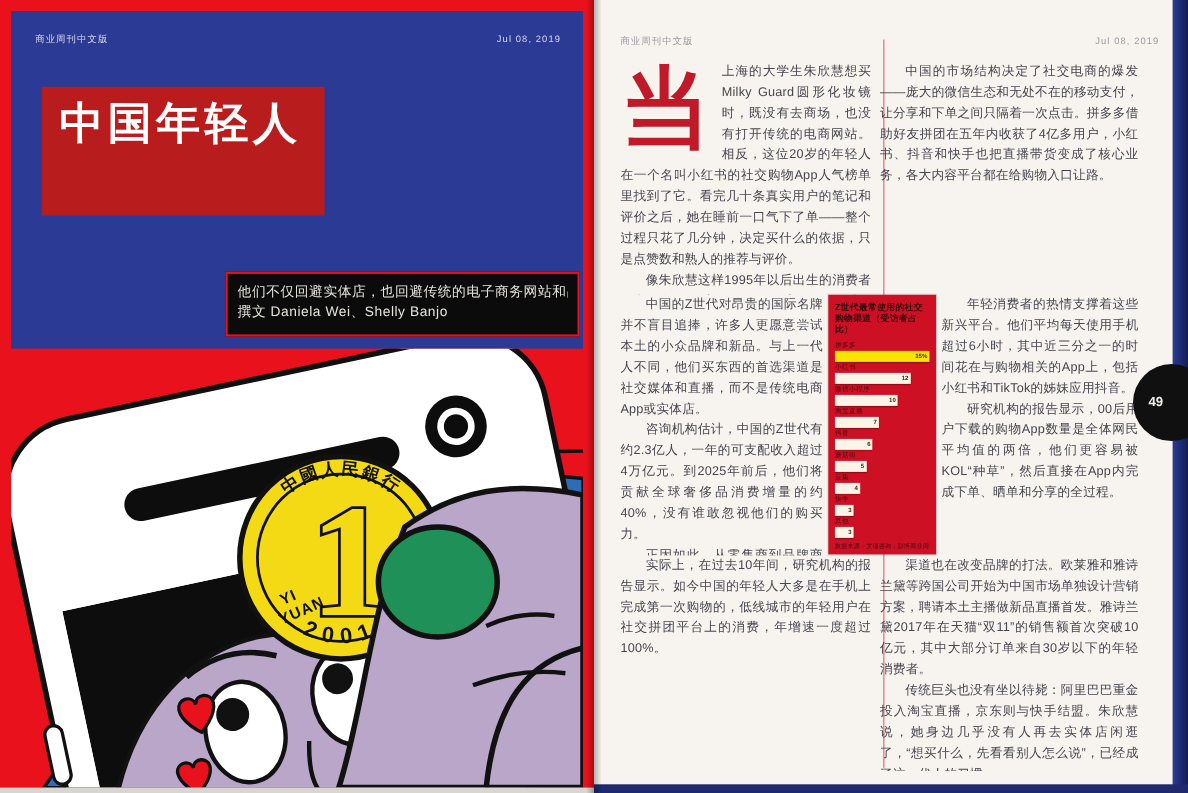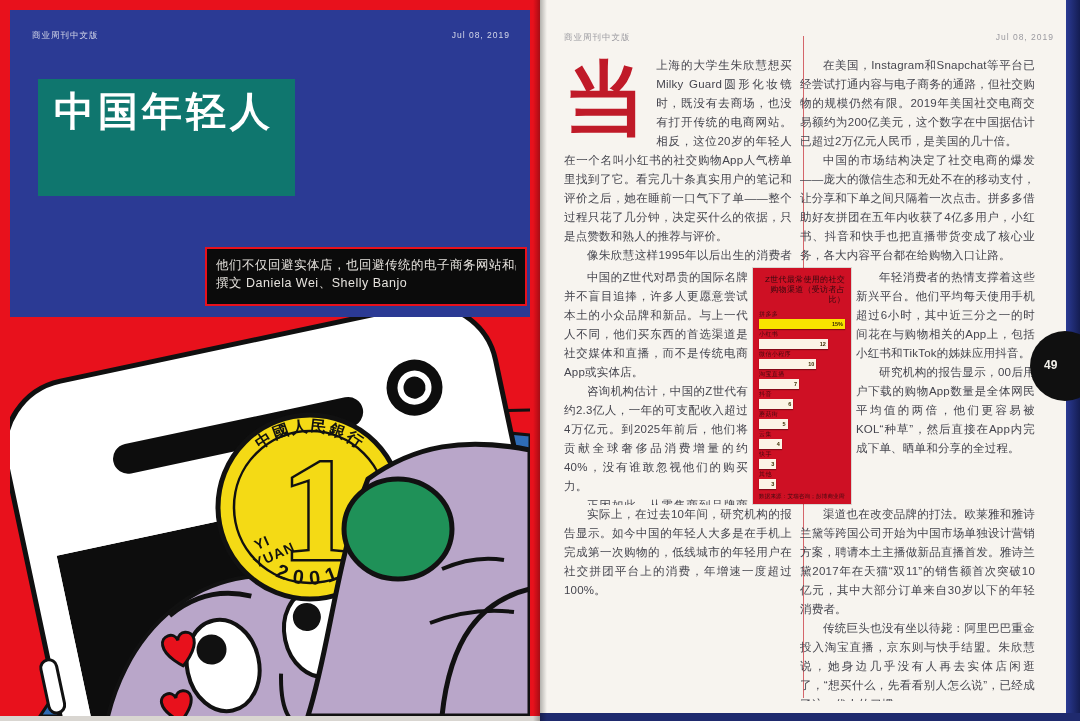--- a/index.html
+++ b/index.html
@@ -5,21 +5,21 @@
   html,body{margin:0;padding:0;background:#ffffff;}
   #stage{position:relative;width:1080px;height:721px;overflow:hidden;
          font-family:"Liberation Sans",sans-serif;background:#fff;}
 
   
   #left-page{position:absolute;left:0;top:0;width:540px;height:721px;background:#e8111c;}
   #navy-panel{position:absolute;left:10px;top:10px;width:520px;height:307px;background:#2b3a94;}
   .lp-header{position:absolute;top:30px;font-size:8.5px;color:rgba(255,255,255,.78);letter-spacing:1px;}
   #lp-brand{left:32px;}
   #lp-date{right:30px;}
-  #title-box{position:absolute;left:38px;top:79px;width:257px;height:117px;background:#0f766e;font-family:Liberation Serif, serif;}
+  #title-box{position:absolute;left:38px;top:79px;width:257px;height:117px;background:#b91c1c;font-family:Liberation Serif, serif;}
   .title-line{margin:0;padding-left:16px;font-size:40px;line-height:53px;font-weight:800;
               color:#ffffff;letter-spacing:4px;white-space:nowrap;}
   .title-line:first-child{padding-top:6px;}
   #kicker-box{position:absolute;left:205px;top:247px;width:322px;height:59px;background:#0b0b0b;
               border:2px solid #e8111c;box-sizing:border-box;padding:7px 9px;}
   .kicker-line{margin:0;font-size:12.5px;line-height:18px;color:#e6e3de;letter-spacing:.5px;white-space:nowrap;overflow:hidden;}
   #illustration{position:absolute;left:10px;top:317px;width:520px;height:399px;}
   #lp-bottom-strip{position:absolute;left:0;bottom:0;width:540px;height:5px;background:#d9d6d1;}
 
   
@@ -45,21 +45,21 @@
   #col2-top{left:260px;top:56px;width:235px;height:212px;}
   #col2-mid{left:316px;top:268px;width:179px;height:237px;}
   #col2-bot{left:260px;top:505px;width:235px;height:196px;}
   #drop-cap{float:left;font-size:82px;line-height:74px;font-weight:800;color:#c01a28;
             margin:6px 10px 2px 0;}
   #end-mark{color:#111;font-size:10px;}
 
   
   #chart{position:absolute;left:213px;top:268px;width:98px;height:236px;background:#ce1024;
          box-sizing:border-box;padding:7px 6px 5px 6px;z-index:4;box-shadow:0 0 0 1px rgba(0,0,0,.12);}
-  #chart-title{font-size:8px;line-height:10px;font-weight:400;color:#30090e;margin-bottom:6px;letter-spacing:.3px;text-align:right;}
+  #chart-title{font-size:8px;line-height:10px;font-weight:700;color:#30090e;margin-bottom:6px;letter-spacing:.3px;}
   .bar-row{margin-bottom:2px;}
   .bar-label{font-size:6px;line-height:7px;color:#45070c;letter-spacing:.4px;white-space:nowrap;overflow:hidden;}
   .bar-track{width:100%;height:10px;margin-top:1px;}
   .bar-fill{height:10px;background:#fcf4e6;display:flex;align-items:center;justify-content:flex-end;
             padding-right:2px;box-sizing:border-box;box-shadow:0 1px 1px rgba(0,0,0,.35);}
   .bar-fill.highlight{background:#f8e400;}
   .bar-val{font-size:5.5px;color:#3c2d00;font-weight:bold;}
   #chart-footnote{font-size:5.5px;color:#3c0a0f;margin-top:4px;letter-spacing:.2px;white-space:nowrap;overflow:hidden;}
 
   
@@ -183,21 +183,20 @@
     <div id="col1-mid" class="textcol">
       <p>中国的Z世代对昂贵的国际名牌并不盲目追捧，许多人更愿意尝试本土的小众品牌和新品。与上一代人不同，他们买东西的首选渠道是社交媒体和直播，而不是传统电商App或实体店。</p>
       <p>咨询机构估计，中国的Z世代有约2.3亿人，一年的可支配收入超过4万亿元。到2025年前后，他们将贡献全球奢侈品消费增量的约40%，没有谁敢忽视他们的购买力。</p>
       <p>正因如此，从零售商到品牌商都在研究“小红书和TikTok一代”的喜好。一位长期关注消费行业的分析师说：“这一代人对探索新事物的兴趣非常大，他们不怕试错，也不会对某一个平台保持长期的忠诚。”</p>
     </div>
     <div id="col1-bot" class="textcol">
       <p>实际上，在过去10年间，研究机构的报告显示。如今中国的年轻人大多是在手机上完成第一次购物的，低线城市的年轻用户在社交拼团平台上的消费，年增速一度超过100%。</p>
     </div>
 
     <div id="col2-top" class="textcol">
-      <p>在美国，Instagram和Snapchat等平台已经尝试打通内容与电子商务的通路，但社交购物的规模仍然有限。2019年美国社交电商交易额约为200亿美元，这个数字在中国据估计已超过2万亿元人民币，是美国的几十倍。</p>
       <p>中国的市场结构决定了社交电商的爆发——庞大的微信生态和无处不在的移动支付，让分享和下单之间只隔着一次点击。拼多多借助好友拼团在五年内收获了4亿多用户，小红书、抖音和快手也把直播带货变成了核心业务，各大内容平台都在给购物入口让路。</p>
     </div>
     <div id="col2-mid" class="textcol">
       <p>年轻消费者的热情支撑着这些新兴平台。他们平均每天使用手机超过6小时，其中近三分之一的时间花在与购物相关的App上，包括小红书和TikTok的姊妹应用抖音。</p>
       <p>研究机构的报告显示，00后用户下载的购物App数量是全体网民平均值的两倍，他们更容易被KOL“种草”，然后直接在App内完成下单、晒单和分享的全过程。</p>
     </div>
     <div id="col2-bot" class="textcol">
       <p>渠道也在改变品牌的打法。欧莱雅和雅诗兰黛等跨国公司开始为中国市场单独设计营销方案，聘请本土主播做新品直播首发。雅诗兰黛2017年在天猫“双11”的销售额首次突破10亿元，其中大部分订单来自30岁以下的年轻消费者。</p>
       <p><span>传统巨头也没有坐以待毙：阿里巴巴重金投入淘宝直播，京东则与快手结盟。朱欣慧说，她身边几乎没有人再去实体店闲逛了，“想买什么，先看看别人怎么说”，已经成了这一代人的习惯。</span> <span id="end-mark">■</span></p>
     </div>

